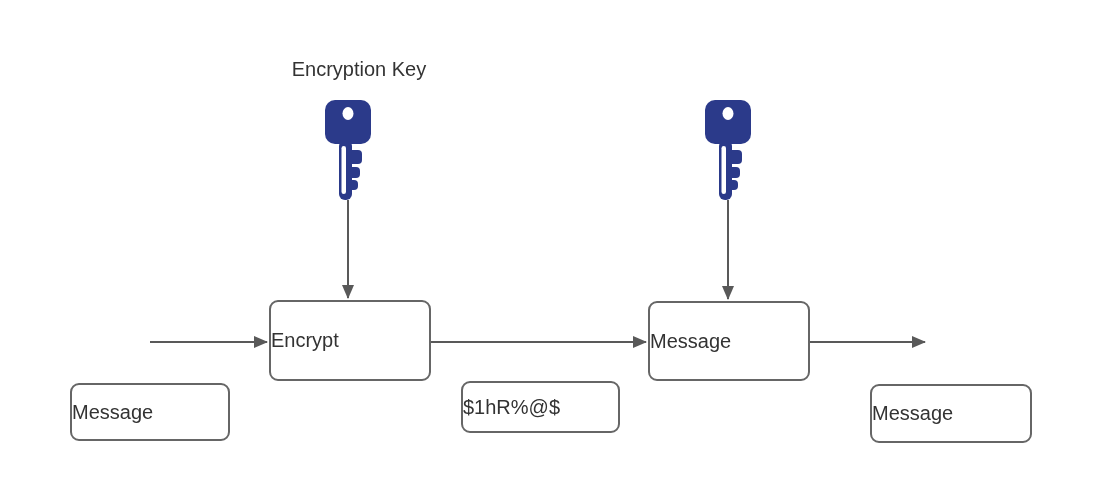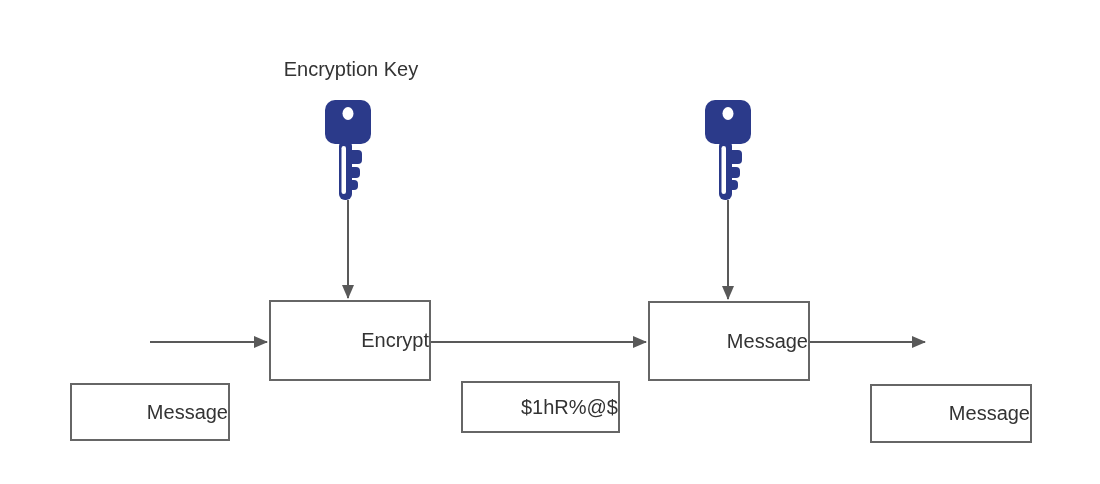--- a/index.html
+++ b/index.html
@@ -34,34 +34,33 @@
     left: 0;
     top: 0;
     width: 1100px;
     height: 484px;
   }
   .node {
     position: absolute;
     box-sizing: border-box;
     background: #ffffff;
     border: 2px solid var(--node-border, #666666);
-    border-radius: 0;
+    border-radius: 9px;
     display: flex;
     align-items: center;
-    justify-content: flex-end;
+    justify-content: flex-start;
     font-size: 20px;
     color: var(--text, #333333);
-    padding-left: 24px;
   }
   .node-encrypt  { left: 269px; top: 300px; width: 162px; height: 81px; }
   .node-decrypt  { left: 648px; top: 301px; width: 162px; height: 80px; }
   .node-msg-in   { left: 70px;  top: 383px; width: 160px; height: 58px; }
   .node-cipher   { left: 461px; top: 381px; width: 159px; height: 52px; }
   .node-msg-out  { left: 870px; top: 384px; width: 162px; height: 59px; }
-  .label-enc-key { left: 241px; top: 57px; }
+  .label-enc-key { left: 249px; top: 57px; }
   .label-dec-key { left: 621px; top: 57px; }
   .key-enc { left: 325px; top: 100px; }
   .key-dec { left: 705px; top: 100px; }
 </style>
 </head>
 <body>
 
 <div class="canvas">
 
   <div class="key-label label-enc-key">Encryption Key</div>

